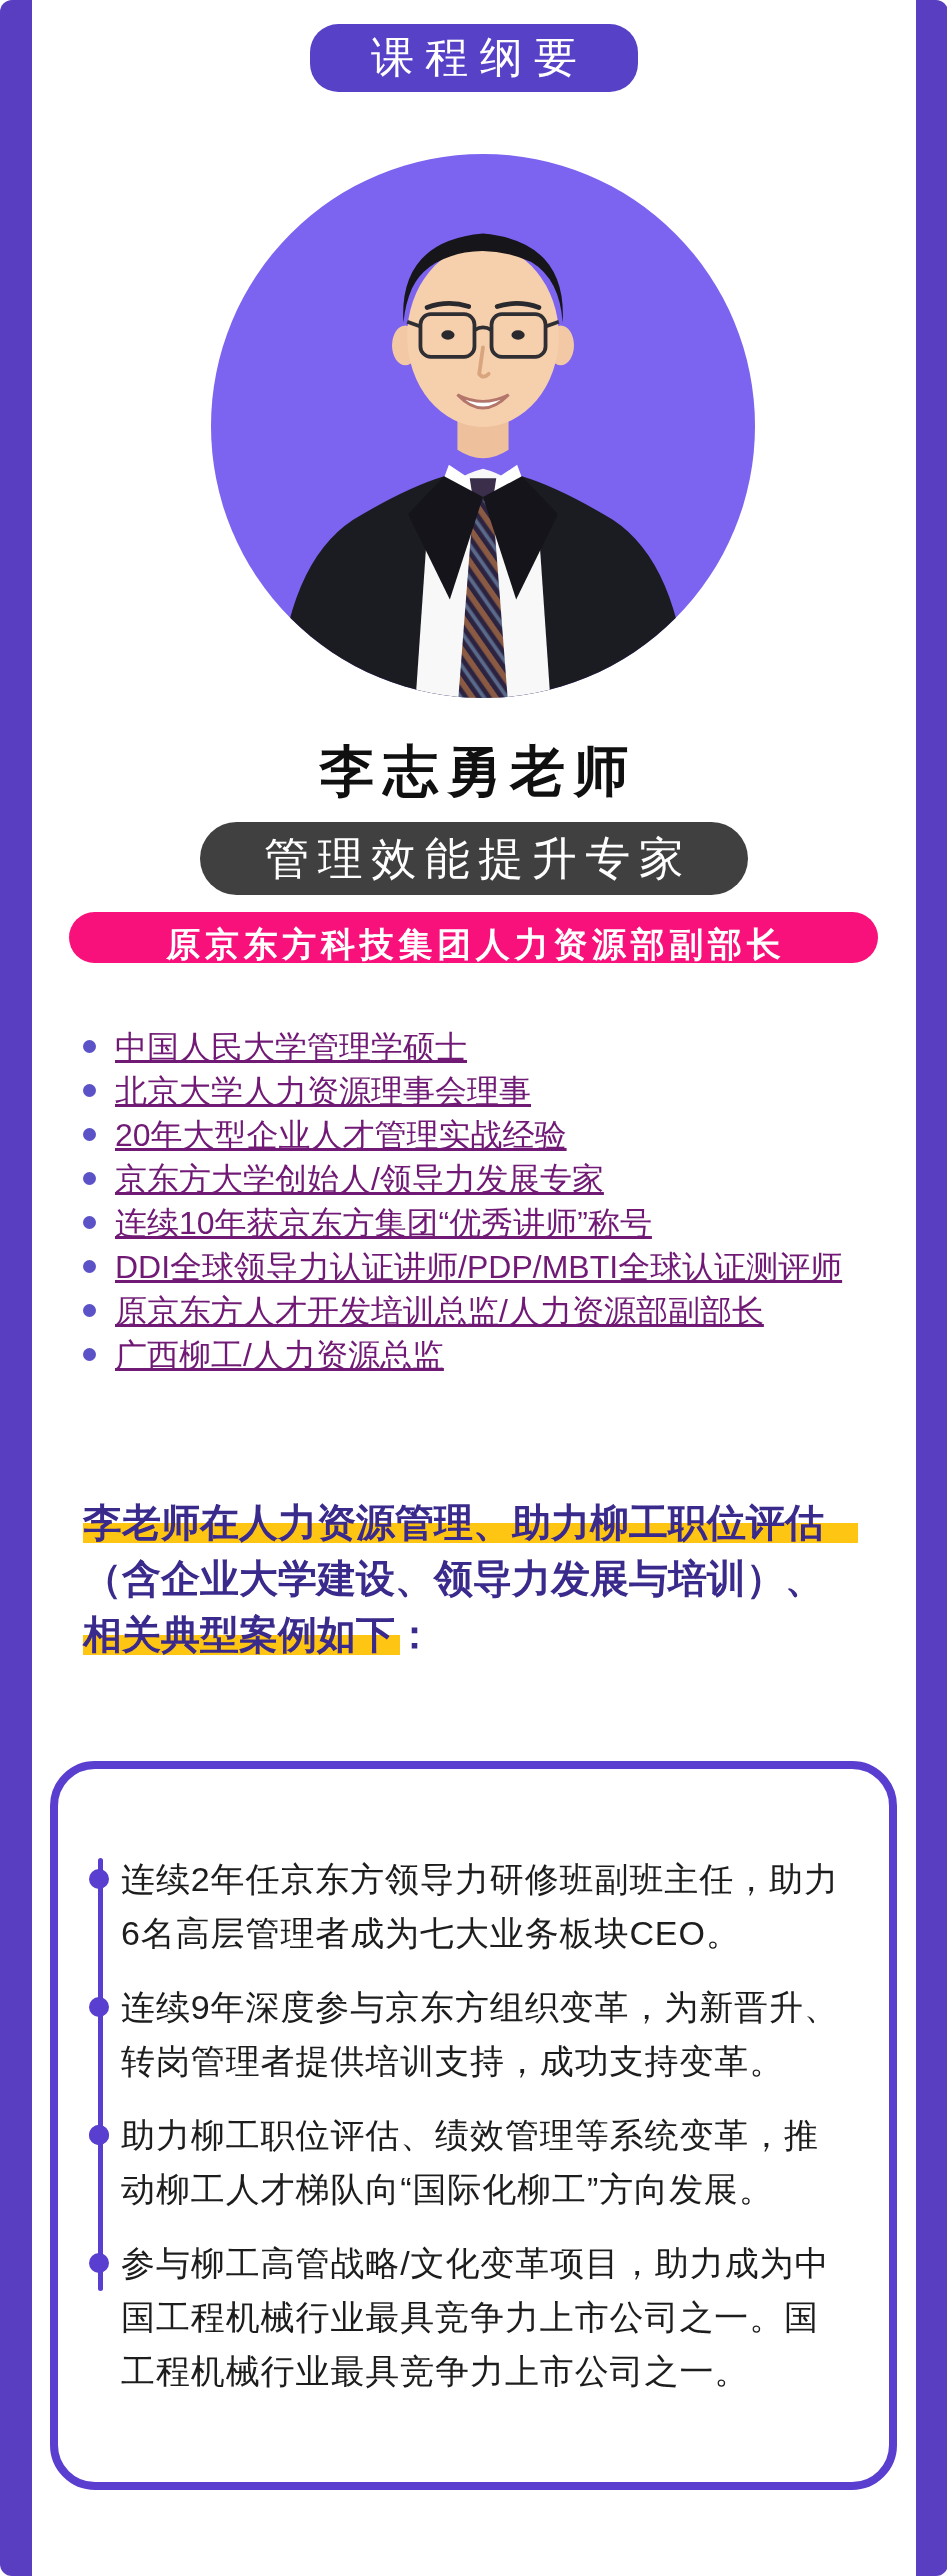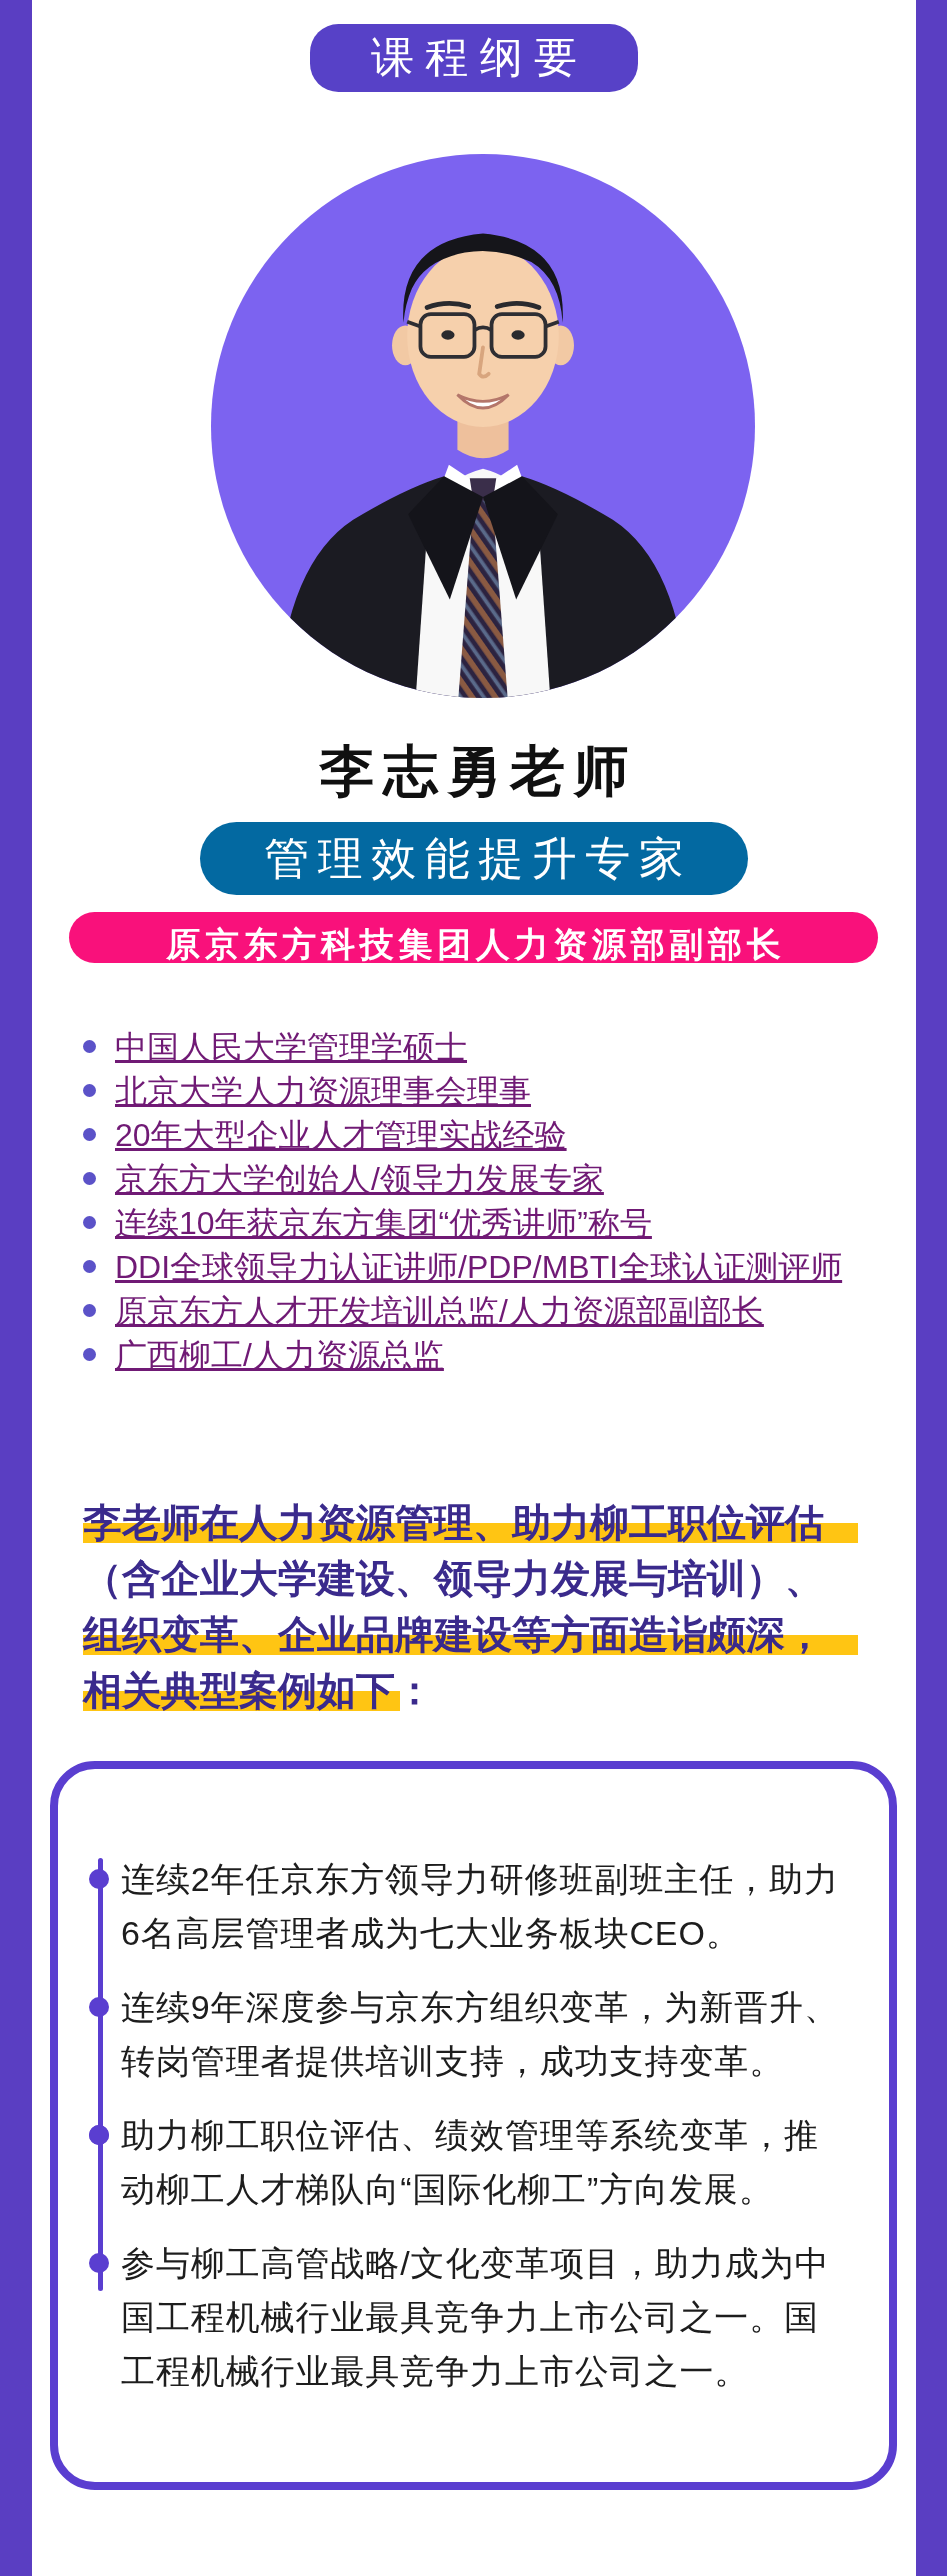--- a/index.html
+++ b/index.html
@@ -4,20 +4,21 @@
 <style>
   html,body{margin:0;padding:0;background:#ffffff;}
   .page{
     position:relative;
     width:948px;
     height:2576px;
     margin:0 auto;
     background:#ffffff;
     overflow:hidden;
     font-family:"Liberation Sans", sans-serif;
+    border-radius:12px;
   }
   
   .side-bar{position:absolute;top:0;width:32px;height:2576px;background:#5a3ec2;}
   .side-bar.left{left:0;}
   .side-bar.right{left:916px;}
 
   
   .title-badge{
     position:absolute;top:24px;left:50%;transform:translateX(-50%);
     width:328px;height:68px;background:#5741c7;border-radius:28.4px;
@@ -36,21 +37,21 @@
 
   
   .teacher-name{
     position:absolute;top:735px;left:0;width:100%;text-align:center;
     font-size:55px;font-weight:bold;color:#101010;letter-spacing:8.5px;text-indent:8.5px;
   }
 
   
   .role-pill{
     position:absolute;top:822px;left:50%;transform:translateX(-50%);
-    width:548px;height:73px;background:#0369a1;border-radius:37px;
+    width:548px;height:73px;background:#404040;border-radius:37px;
     display:flex;align-items:center;justify-content:center;
   }
   .role-pill span{color:#ffffff;font-size:45px;letter-spacing:8.5px;text-indent:8.5px;}
 
   
   .org-banner{
     position:absolute;top:912px;left:69px;width:809px;height:51px;
     background:#f9117b;border-radius:25.6px;
     display:flex;align-items:center;justify-content:center;
   }
@@ -180,21 +181,20 @@
     <li><span class="dot"></span><span>京东方大学创始人/领导力发展专家</span></li>
     <li><span class="dot"></span><span>连续10年获京东方集团“优秀讲师”称号</span></li>
     <li><span class="dot"></span><span>DDI全球领导力认证讲师/PDP/MBTI全球认证测评师</span></li>
     <li><span class="dot"></span><span>原京东方人才开发培训总监/人力资源部副部长</span></li>
     <li><span class="dot"></span><span>广西柳工/人力资源总监</span></li>
   </ul>
 
   <div class="intro">
     <span class="line hl-full">李老师在人力资源管理、助力柳工职位评估</span>
     <span class="line">（含企业大学建设、领导力发展与培训）、</span>
-    <span class="line hl-full">组织变革、企业品牌建设等方面造诣颇深，</span>
     <span class="line hl-part">相关典型案例如下：</span>
   </div>
 
   <div class="case-box">
     <div class="timeline-line"></div>
     <div class="case-list">
       <div class="case-item"><span class="dot"></span><span>连续2年任京东方领导力研修班副班主任，助力6名高层管理者成为七大业务板块CEO。</span></div>
       <div class="case-item"><span class="dot"></span><span>连续9年深度参与京东方组织变革，为新晋升、转岗管理者提供培训支持，成功支持变革。</span></div>
       <div class="case-item"><span class="dot"></span></div>
       <div class="case-item"><span class="dot"></span><span>助力柳工职位评估、绩效管理等系统变革，推动柳工人才梯队向“国际化柳工”方向发展。</span></div>

